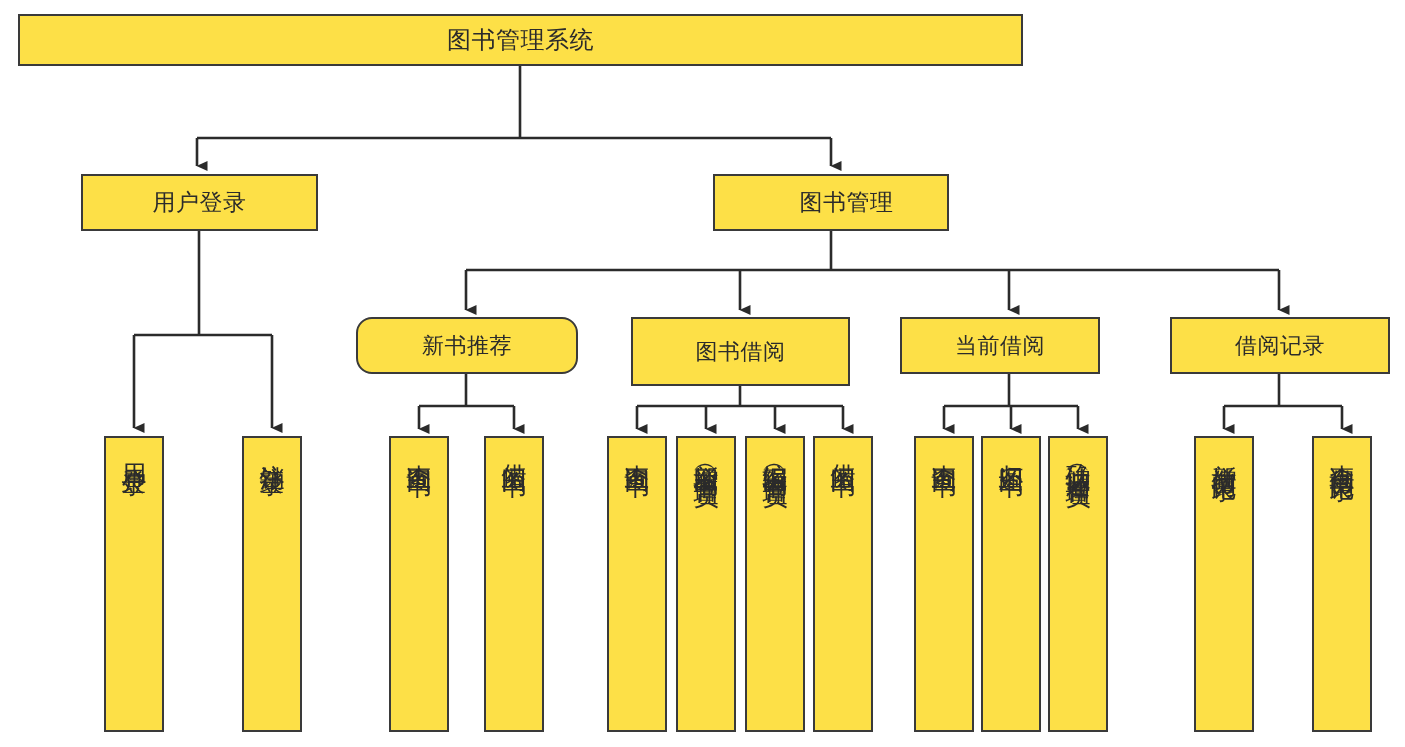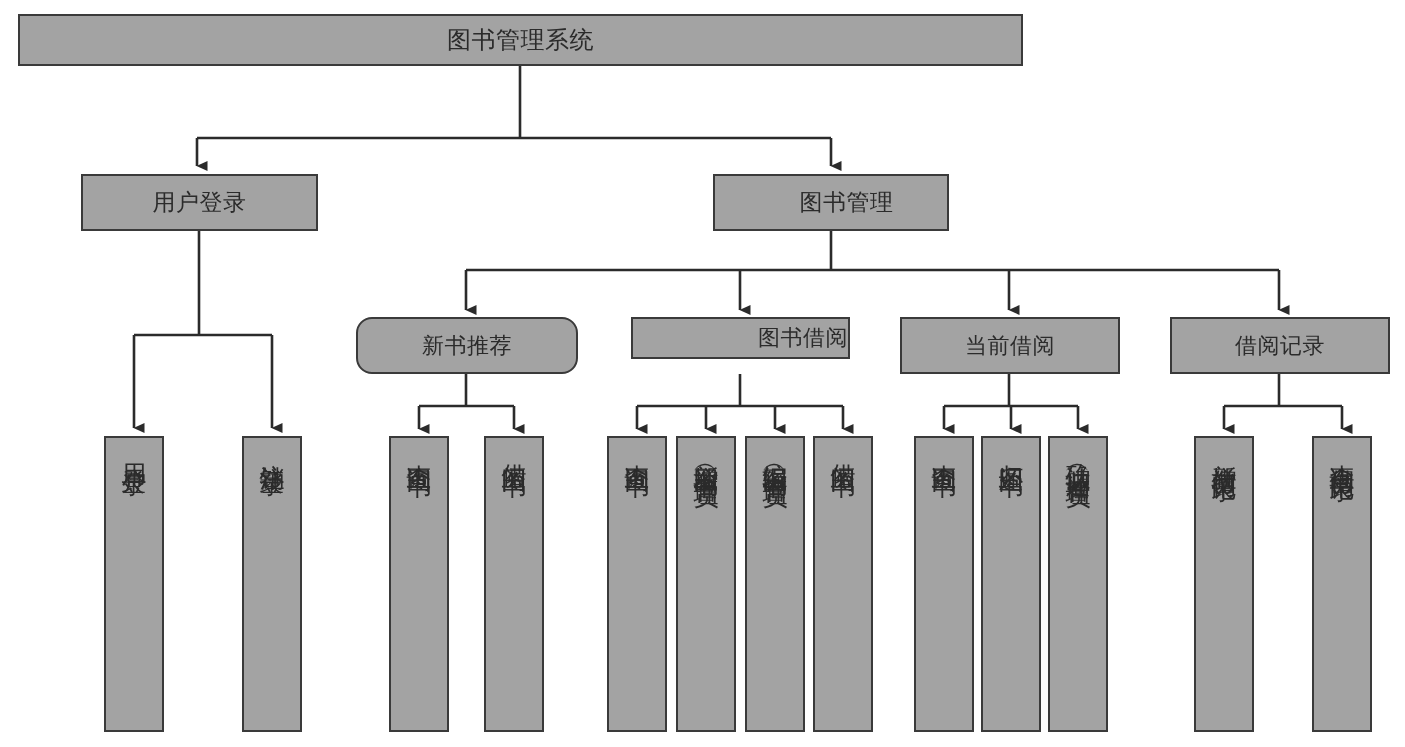--- a/index.html
+++ b/index.html
@@ -26,21 +26,21 @@
     left: 0;
     top: 0;
     width: 1405px;
     height: 747px;
     display: block;
   }
   
   .node-box {
     position: absolute;
     box-sizing: border-box;
-    background: #a3a3a3;
+    background: #fde047;
     border: 2px solid #3a3a3a;
     display: flex;
     align-items: center;
     justify-content: center;
     overflow: hidden;
   }
   .node-label {
     color: #2b2b2b;
     line-height: 1.18;
     white-space: pre;
@@ -142,25 +142,25 @@
   </div>
 
   <div class="node-box" style="left:713px; top:174px; width:236px; height:57px;padding-left:31px;">
     <span class="node-label label-h">图书管理</span>
   </div>
 
   <div class="node-box" style="left:356px; top:317px; width:222px; height:57px;border-radius:16px;">
     <span class="node-label label-h level2">新书推荐</span>
   </div>
 
-  <div class="node-box" style="left:631px; top:317px; width:219px; height:42px;justify-content:flex-end;">
+  <div class="node-box" style="left:631px; top:317px; width:219px; height:69px;">
     <span class="node-label label-h level2">图书借阅</span>
   </div>
 
-  <div class="node-box" style="left:900px; top:317px; width:220px; height:57px;">
+  <div class="node-box" style="left:900px; top:317px; width:200px; height:57px;">
     <span class="node-label label-h level2">当前借阅</span>
   </div>
 
   <div class="node-box" style="left:1170px; top:317px; width:220px; height:57px;">
     <span class="node-label label-h level2">借阅记录</span>
   </div>
 
   <div class="node-box leaf" style="left:104px; top:436px; width:60px; height:296px;">
     <span class="label-v">用户登录</span>
   </div>

